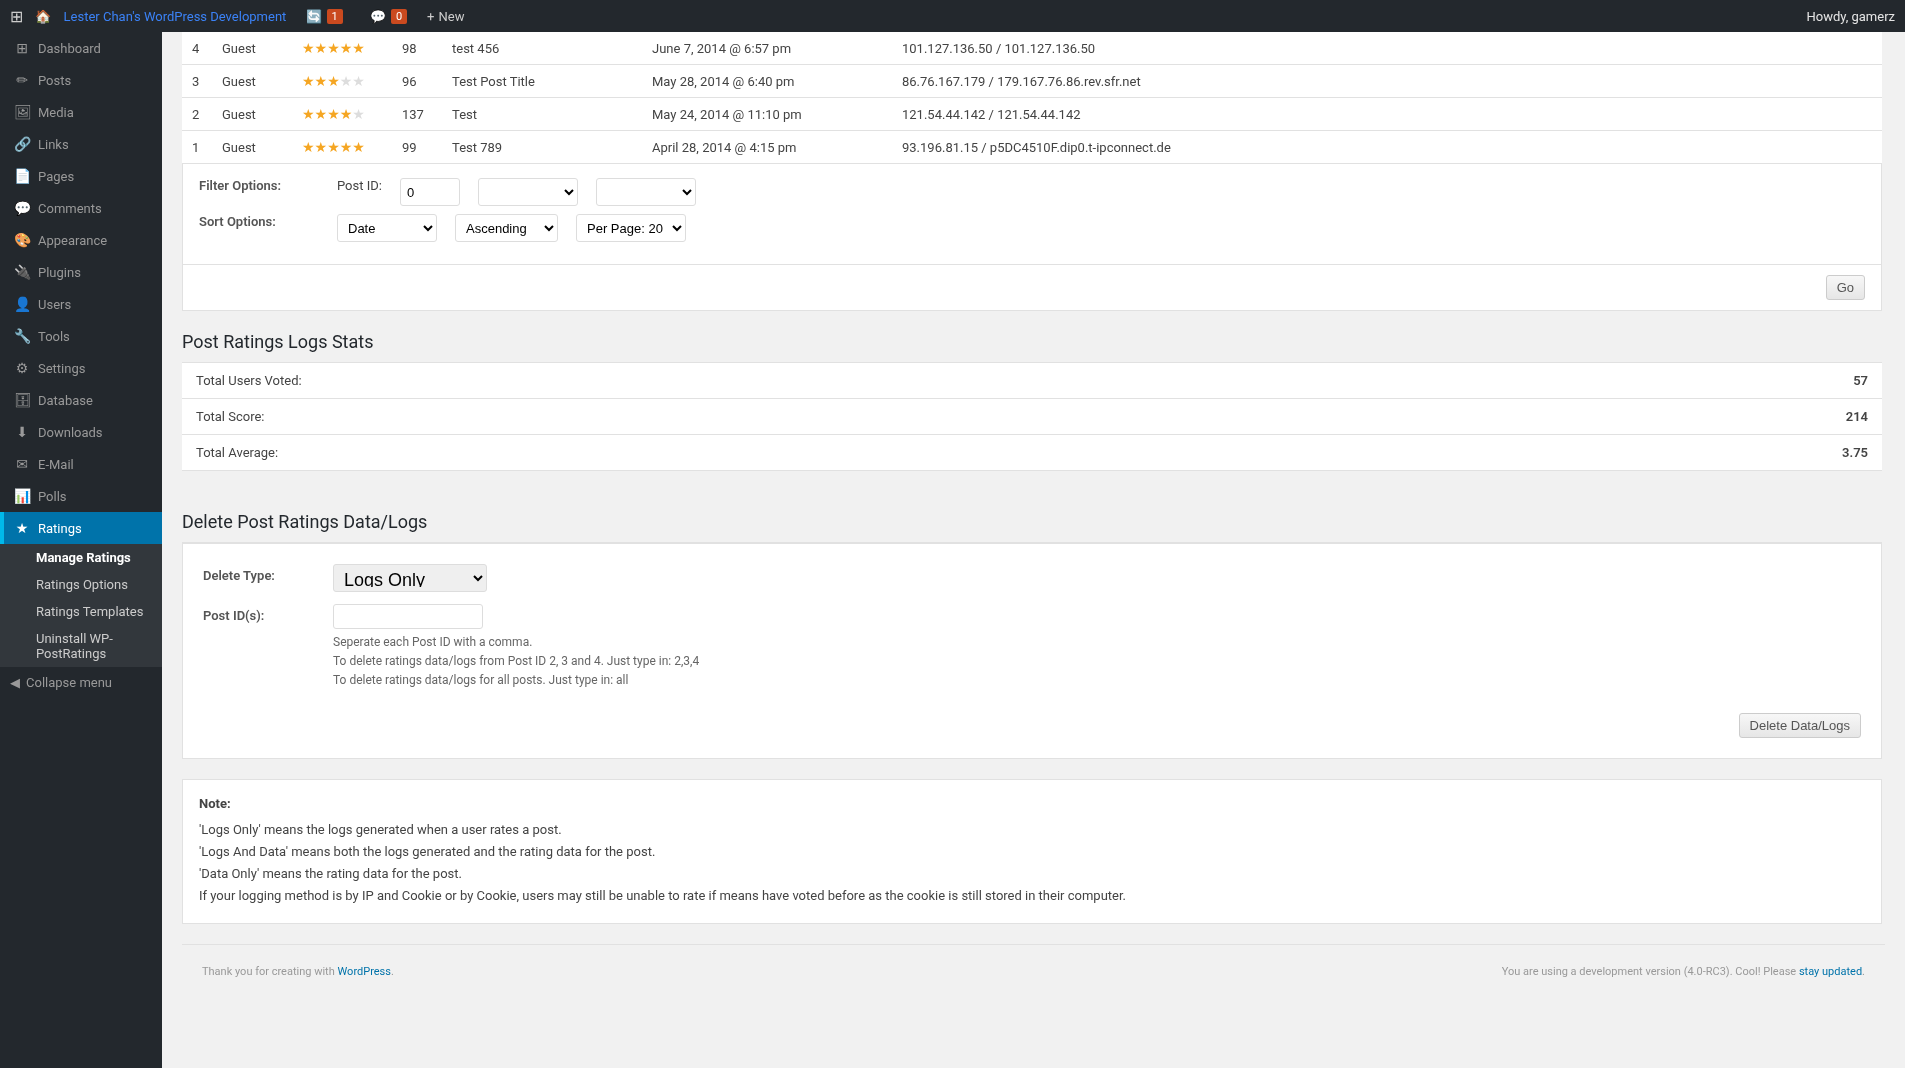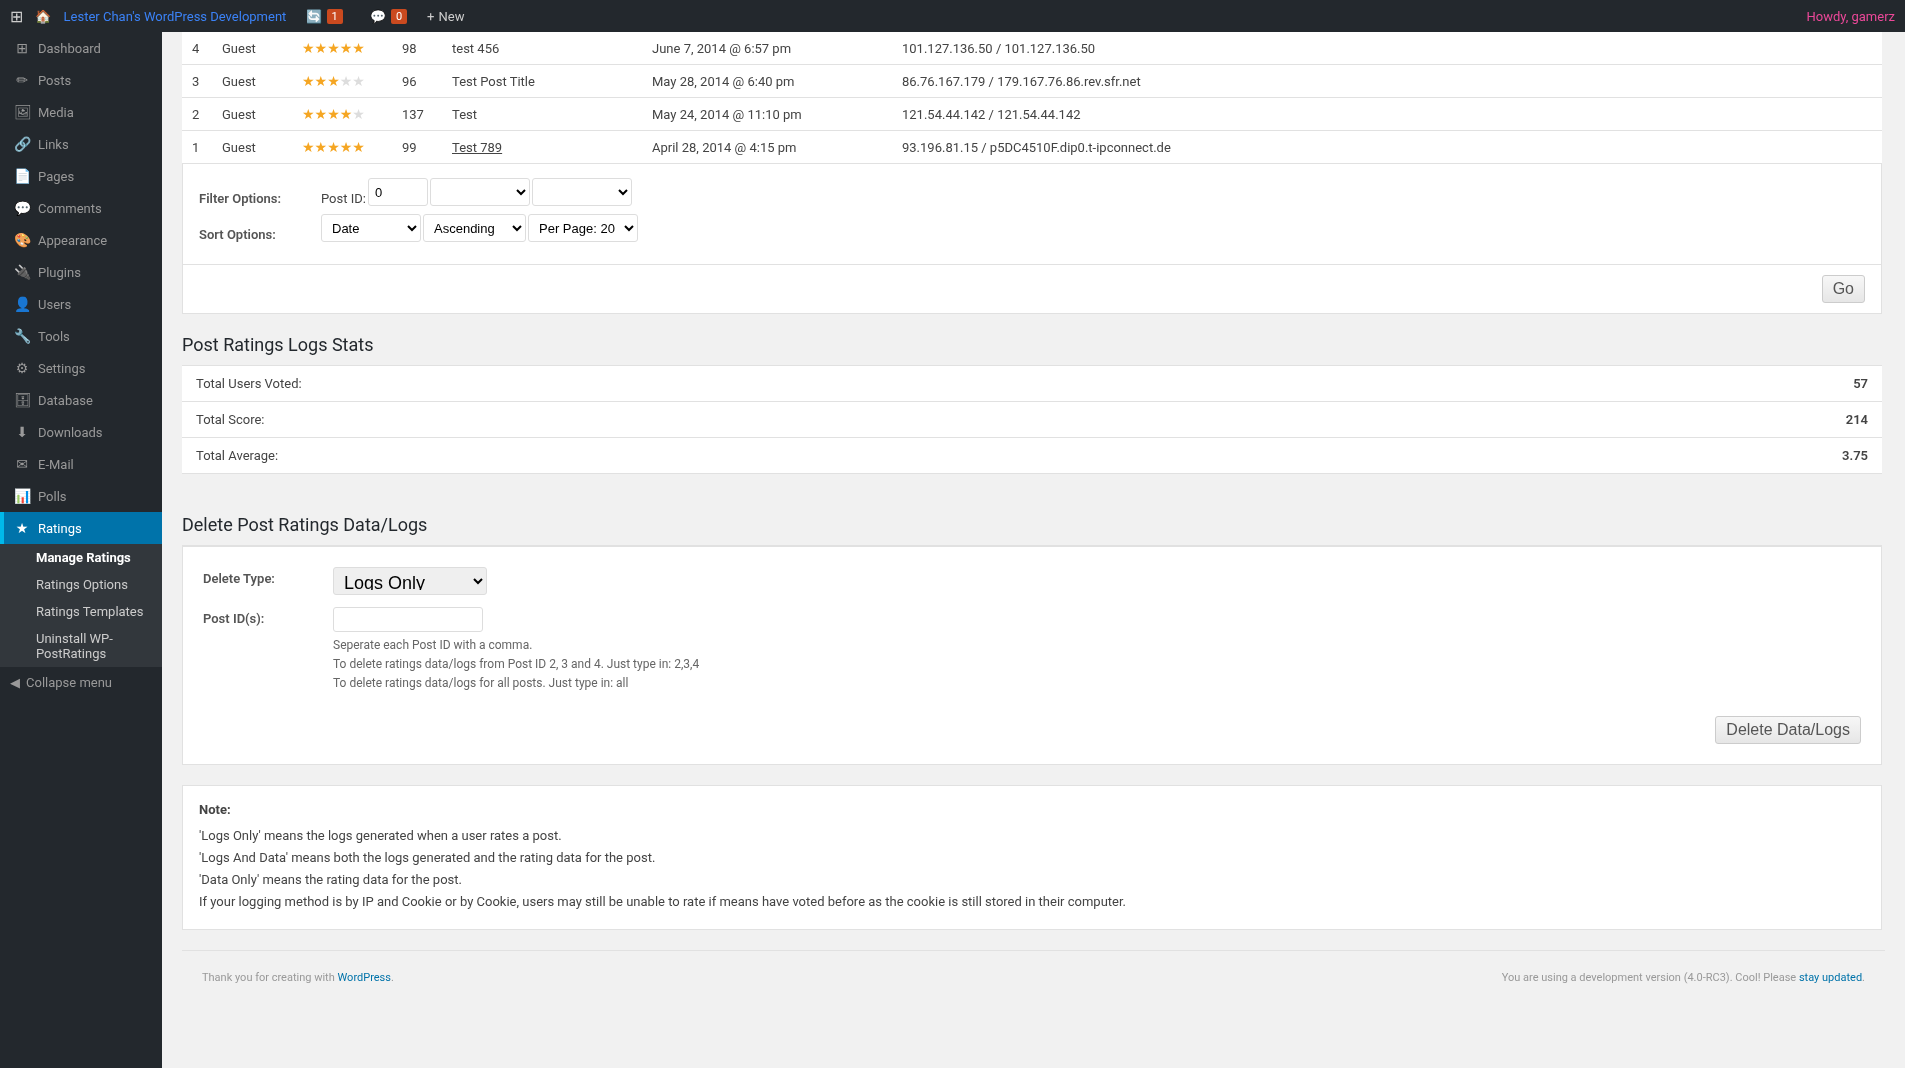--- a/index.html
+++ b/index.html
@@ -11,21 +11,21 @@
       color: #ccc;
       height: 32px;
       display: flex;
       align-items: center;
       padding: 0 10px;
       position: fixed;
       top: 0; left: 0; right: 0;
       z-index: 100;
     }
     #wpadminbar .ab-left { display: flex; align-items: center; gap: 12px; flex: 1; }
-    #wpadminbar .ab-right { color: #ec4899; font-size: 13px; }
+    #wpadminbar .ab-right { color: #e5e5e5; font-size: 13px; }
     #wpadminbar .ab-item { color: #3b82f6; font-size: 13px; display: flex; align-items: center; gap: 5px; }
     .wp-logo-icon { font-size: 16px; color: #ccc; }
     .home-icon-text { font-size: 13px; color: #ccc; }
 
     
     #wpwrap { display: flex; margin-top: 32px; min-height: calc(100vh - 32px); }
 
     
     #adminmenu {
       width: 162px;
@@ -73,21 +73,21 @@
     .ratings-table tr { border-bottom: 1px solid #e1e1e1; }
     .ratings-table td { padding: 8px 10px; font-size: 13px; color: #444; vertical-align: middle; }
 
     
     .filter-panel {
       background: #fff;
       border: 1px solid #e1e1e1;
       border-top: none;
       padding: 14px 16px;
     }
-    .filter-row { display: flex; align-items: flex-end; margin-bottom: 8px; gap: 2px; }
+    .filter-row { display: flex; align-items: flex-start; margin-bottom: 8px; gap: 18px; }
     .filter-label { width: 120px; font-weight: 600; font-size: 13px; color: #555; }
     .filter-row input[type="text"], .filter-row select {
       padding: 4px 6px;
       border: 1px solid #ddd;
       border-radius: 3px;
       font-size: 13px;
       background: #fff;
       height: 28px;
     }
     .filter-row input[type="text"] { width: 60px; }
@@ -95,21 +95,21 @@
     .go-btn {
       display: flex; justify-content: flex-end; padding: 10px 16px;
       background: #fff; border: 1px solid #e1e1e1; border-top: none;
     }
     .btn {
       padding: 4px 10px;
       border: 1px solid #ccc;
       background: linear-gradient(to bottom, #f7f7f7, #e6e6e6);
       border-radius: 3px;
       cursor: pointer;
-      font-size: 16px;
+      font-size: 13px;
       color: #555;
     }
 
     
     .section-title {
       font-size: 18px;
       font-weight: 400;
       color: #23282d;
       padding: 20px 0 10px 0;
       border-bottom: 1px solid #e1e1e1;
@@ -288,21 +288,21 @@
       <td style="width:50px;">137</td>
       <td style="width:200px;">Test</td>
       <td style="width:250px;">May 24, 2014 @ 11:10 pm</td>
       <td>121.54.44.142 / 121.54.44.142</td>
     </tr>
             <tr>
       <td style="width:30px;">1</td>
       <td style="width:80px;">Guest</td>
       <td style="width:100px;"><span style="color:#f5a623; font-size:14px;">★</span><span style="color:#f5a623; font-size:14px;">★</span><span style="color:#f5a623; font-size:14px;">★</span><span style="color:#f5a623; font-size:14px;">★</span><span style="color:#f5a623; font-size:14px;">★</span></td>
       <td style="width:50px;">99</td>
-      <td style="width:200px;text-decoration:underline;">Test 789</td>
+      <td style="width:200px;">Test 789</td>
       <td style="width:250px;">April 28, 2014 @ 4:15 pm</td>
       <td>93.196.81.15 / p5DC4510F.dip0.t-ipconnect.de</td>
     </tr>
           </tbody>
       </table>
 
       <div class="filter-panel">
         <div class="filter-row">
           <span class="filter-label">Filter Options:</span>
           <span style="font-size:13px;">Post ID:</span>

